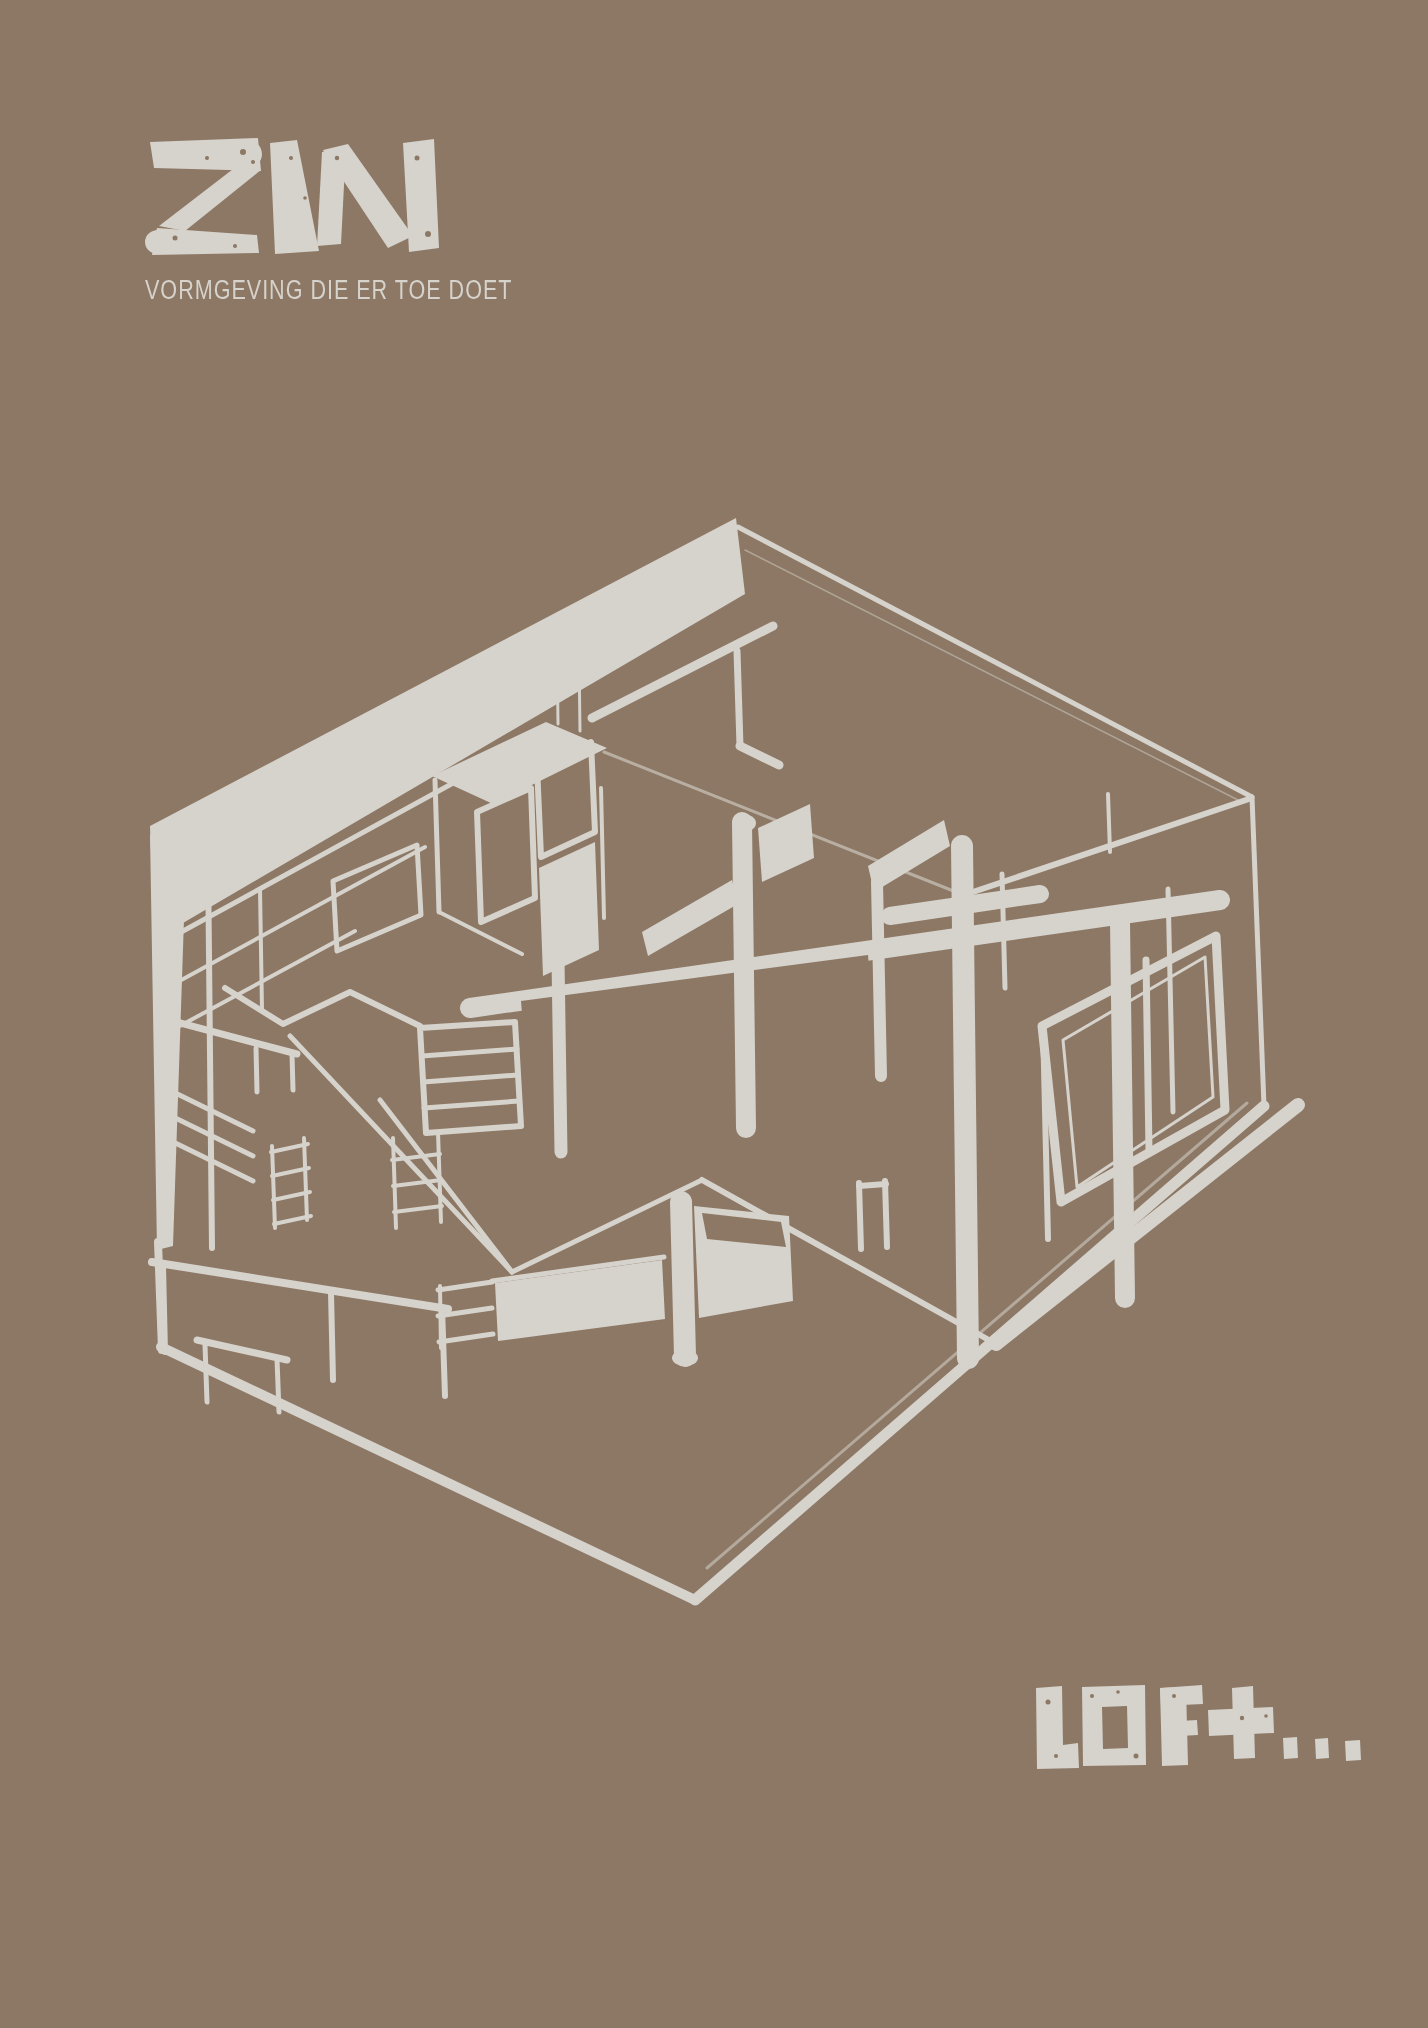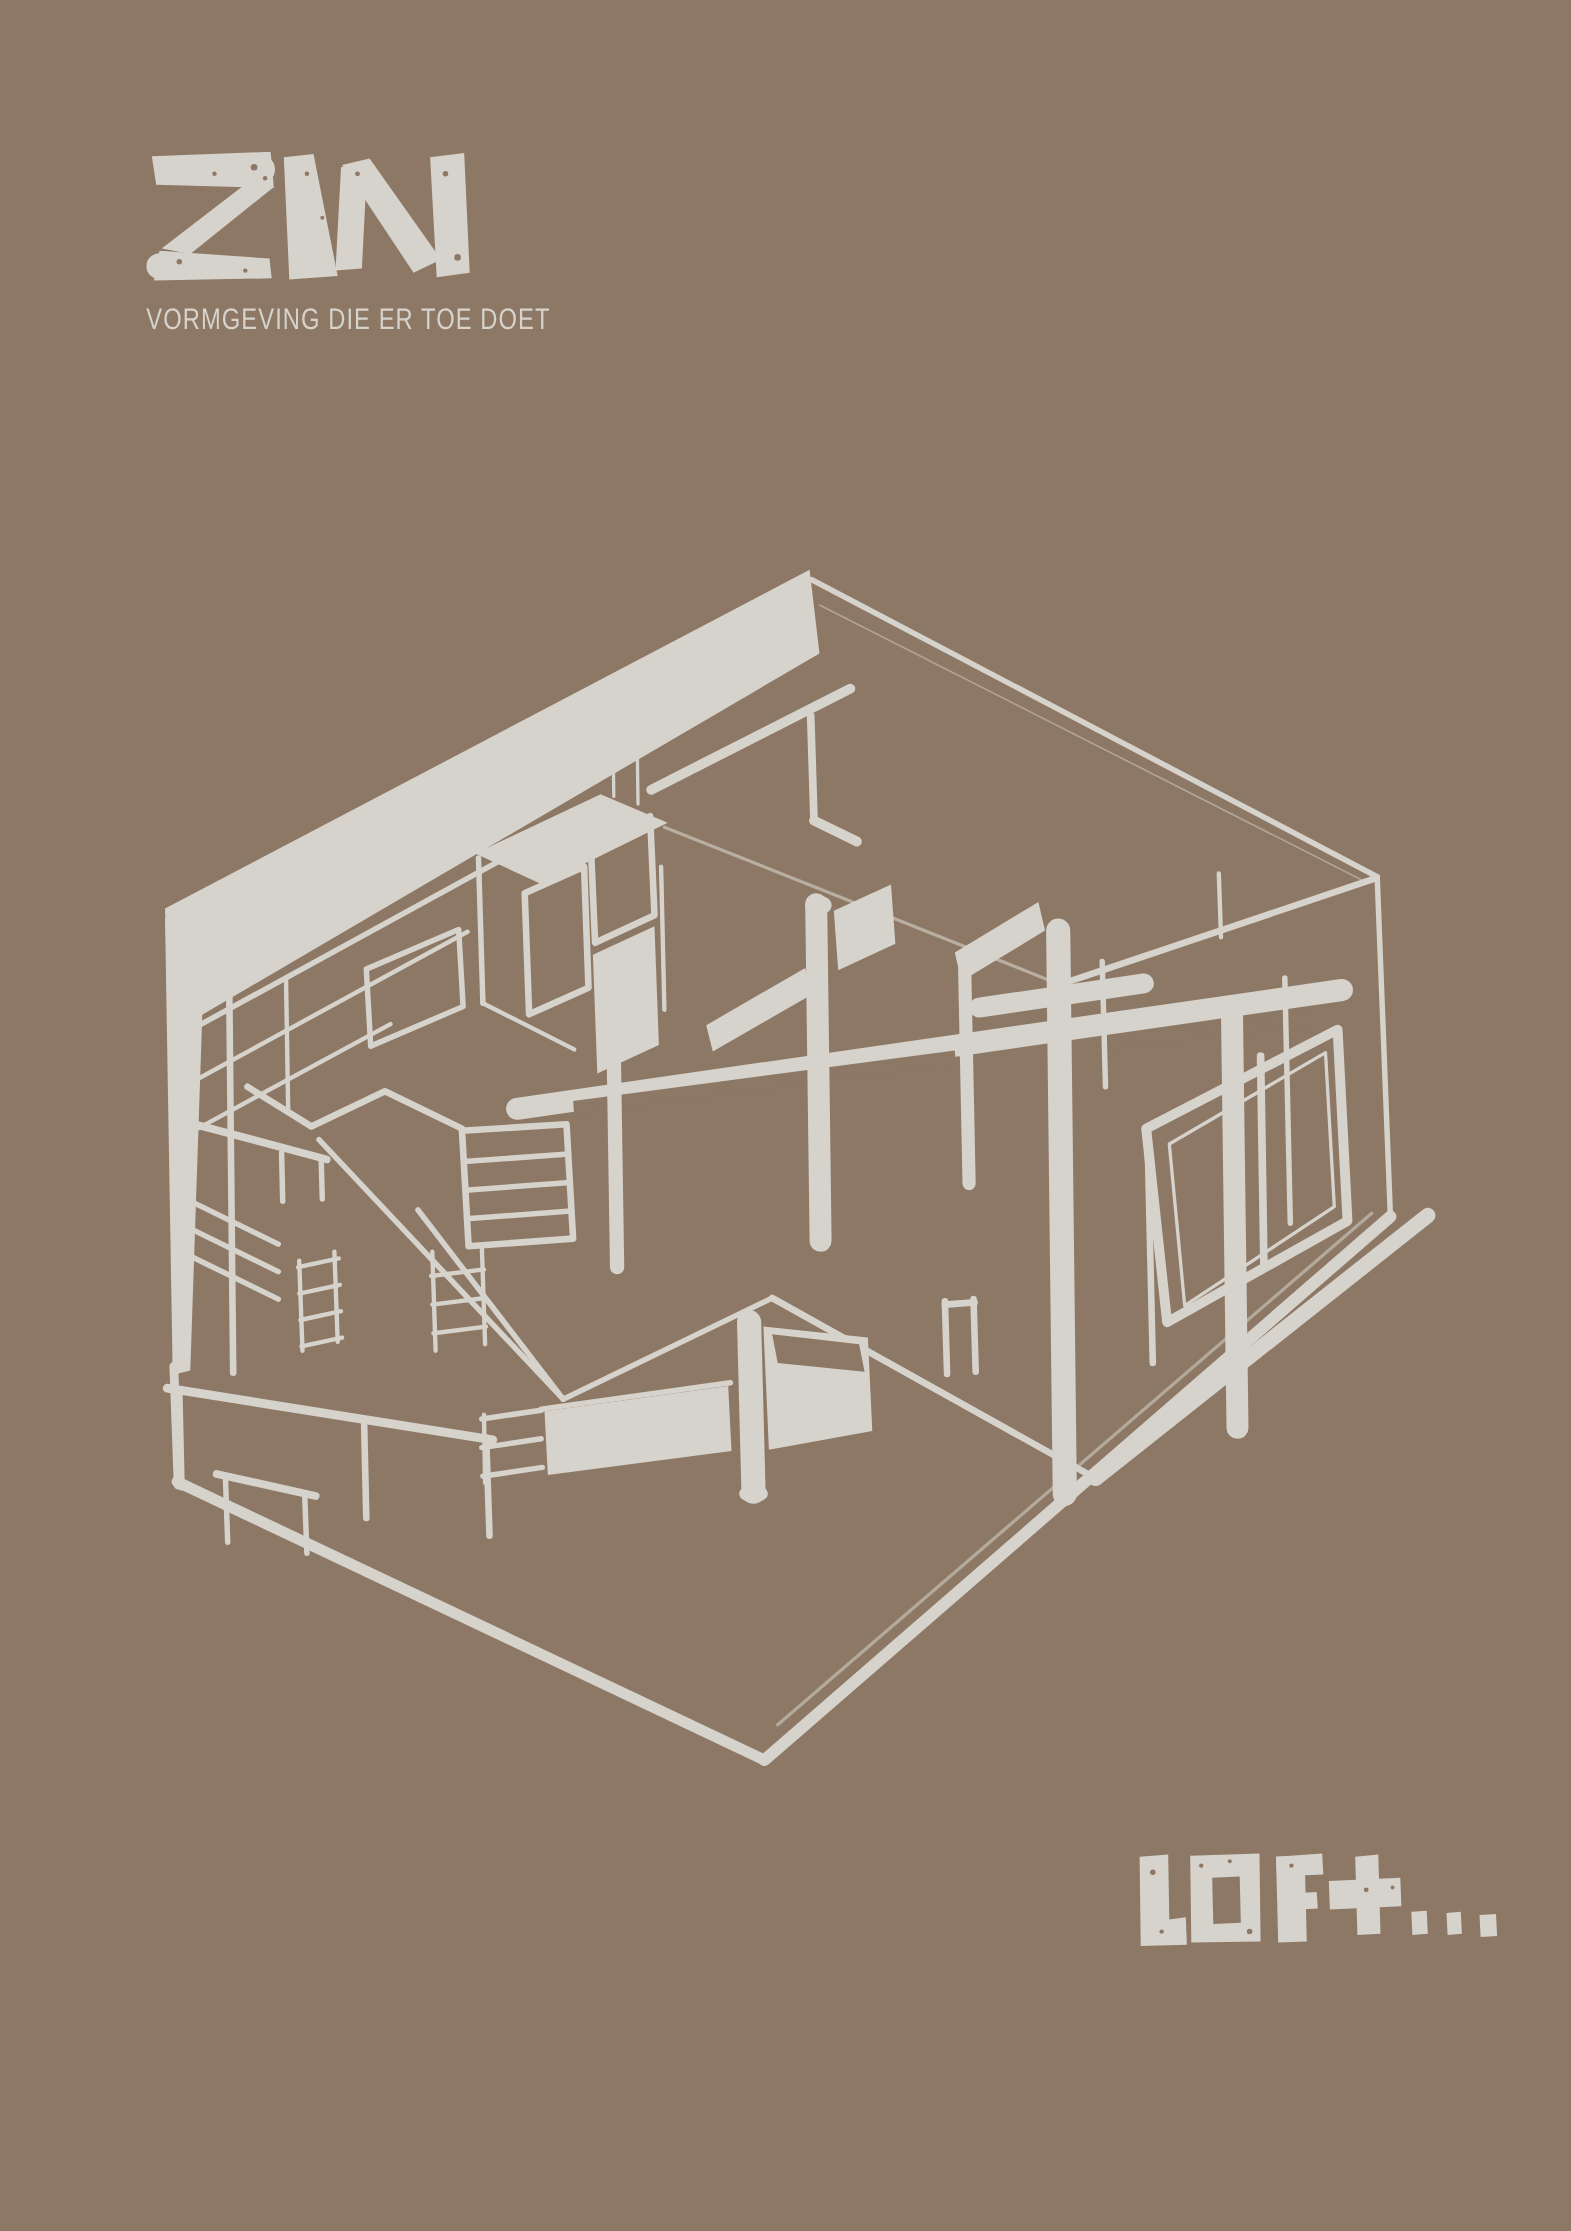--- a/index.html
+++ b/index.html
@@ -8,21 +8,21 @@
     background: var(--c-background, #8c7864);
     font-family: "Liberation Sans", sans-serif;
     overflow: hidden;
   }
   .poster {
     position: relative;
     width: 1428px; height: 2028px;
     background: var(--c-background, #8c7864);
   }
   .brand {
-    position: absolute; left: 133px; top: 138px;
+    position: absolute; left: 145px; top: 138px;
   }
   .zin-logo { display: block; color: var(--c-ink, #d6d2cc); }
   .tagline {
     margin-top: 12px;
     color: var(--c-ink, #d6d2cc);
     font-size: 27px;
     letter-spacing: 1.2px;
     white-space: nowrap;
     transform: scaleX(0.80);
     transform-origin: left center;

